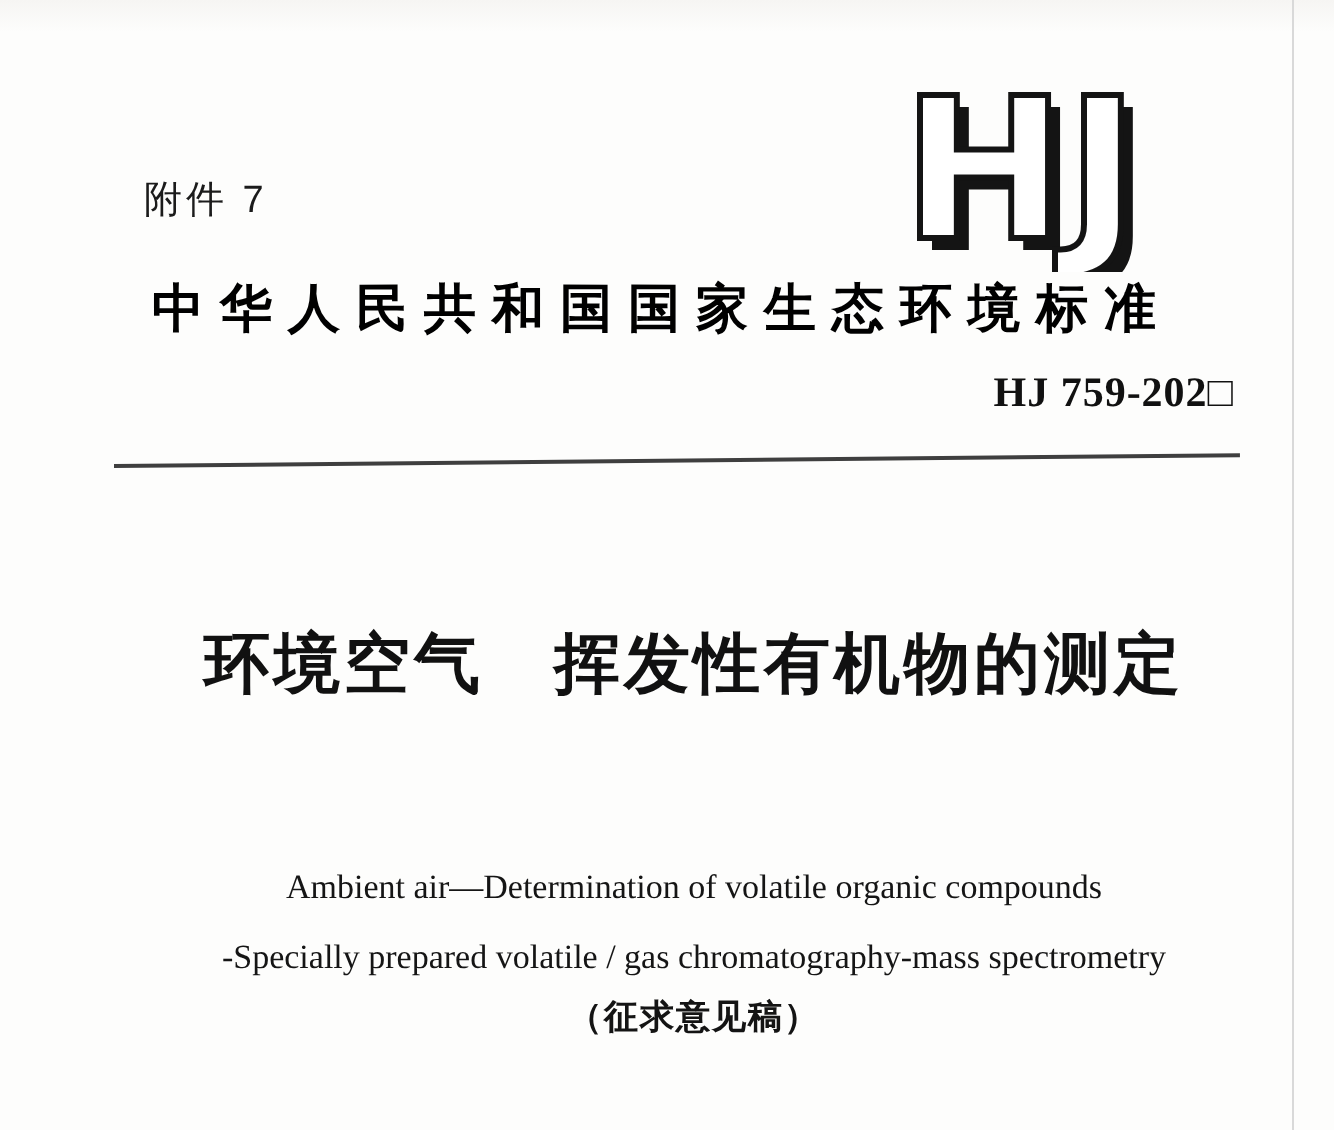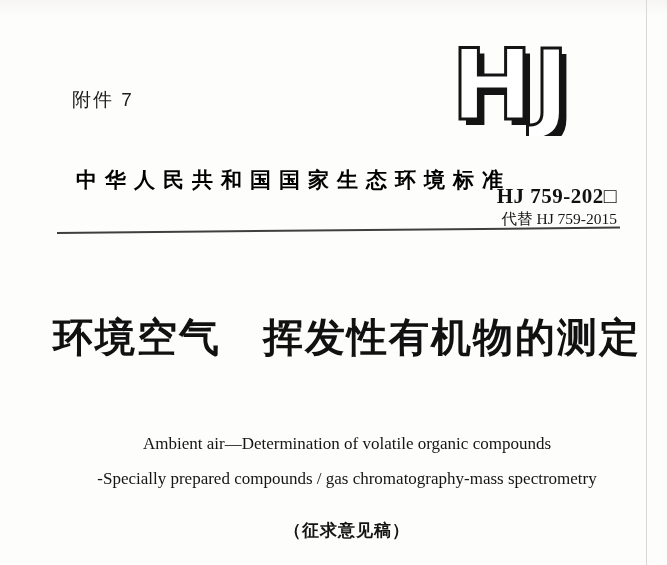--- a/index.html
+++ b/index.html
@@ -35,26 +35,25 @@
     height: 106px;
     margin-top: 20px;
   }
 
   .org-title {
     left: 76px;
     top: 141px;
     width: 575px;
     font-family: "Liberation Serif", "DejaVu Serif", serif;
     font-weight: bold;
-    font-size: 21px;
+    font-size: 26px;
     line-height: 1.1;
     letter-spacing: 8px;
     white-space: nowrap;
     color: #000;
-    margin-top: 28px;
   }
 
   .std-number-block {
     right: 50px;
     top: 184px;
     text-align: right;
     line-height: 1.2;
   }
   .std-number {
     font-size: 21px;
@@ -79,21 +78,21 @@
   }
 
   .centered {
     left: 27px;
     width: 640px;
     text-align: center;
   }
   .title-zh {
     font-family: "Liberation Sans", "DejaVu Sans", sans-serif;
     font-weight: bold;
-    font-size: 40px;
+    font-size: 33px;
     letter-spacing: 2px;
     color: #111;
     white-space: nowrap;
   }
   .title-zh-1 { top: 310px; }
   .title-zh-2 { top: 358px; }
 
   .title-en {
     font-family: "Liberation Serif", "DejaVu Serif", serif;
     font-size: 17px;
@@ -104,21 +103,20 @@
   .title-en-1 { top: 422px; }
   .title-en-2 { top: 457px; }
 
   .draft-note {
     top: 497px;
     font-family: "Liberation Sans", "DejaVu Sans", sans-serif;
     font-weight: bold;
     font-size: 17px;
     letter-spacing: 1px;
     color: #141414;
-    margin-top: 22px;
   }
 
   .page-edge-line {
     left: 646px;
     top: 0;
     width: 1px;
     height: 565px;
     background: #d9d9d9;
   }
 </style>
@@ -135,29 +133,28 @@
       <text x="9" y="95" font-family="DejaVu Sans, Liberation Sans, sans-serif" font-weight="bold" font-size="98" fill="#141414">HJ</text>
 
       <text x="3" y="89" font-family="DejaVu Sans, Liberation Sans, sans-serif" font-weight="bold" font-size="98" fill="#ffffff" stroke="#141414" stroke-width="3">HJ</text>
     </svg>
   </div>
 
   <div class="abs org-title">中华人民共和国国家生态环境标准</div>
 
   <div class="abs std-number-block">
     <div class="std-number">HJ 759-202□</div>
-    <div class="std-replaces">代替 HJ 759-2015</div>
   </div>
 
   <div class="abs header-rule"></div>
 
   <div class="abs centered title-zh title-zh-1">环境空气　挥发性有机物的测定</div>
 
 
   <div class="abs centered title-en title-en-1">Ambient air—Determination of volatile organic compounds</div>
 
-  <div class="abs centered title-en title-en-2">-Specially prepared compounds / gas chromatography-mass spectrometry</div>
+  <div class="abs centered title-en title-en-2">-Specially prepared volatile / gas chromatography-mass spectrometry</div>
 
   <div class="abs centered draft-note">（征求意见稿）</div>
 
   <div class="abs page-edge-line"></div>
 
 </div>
 
 </body></html>

